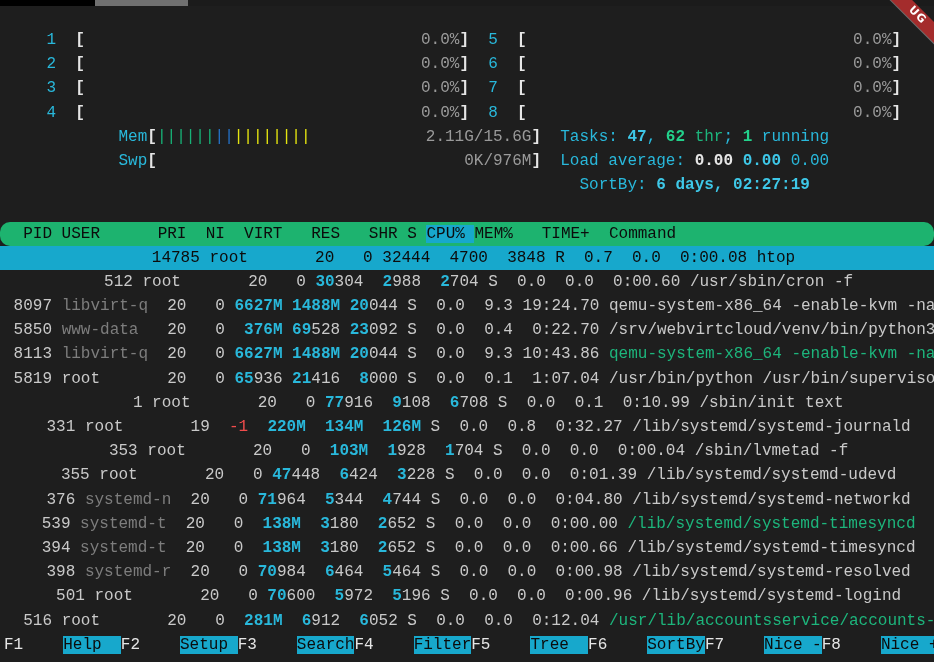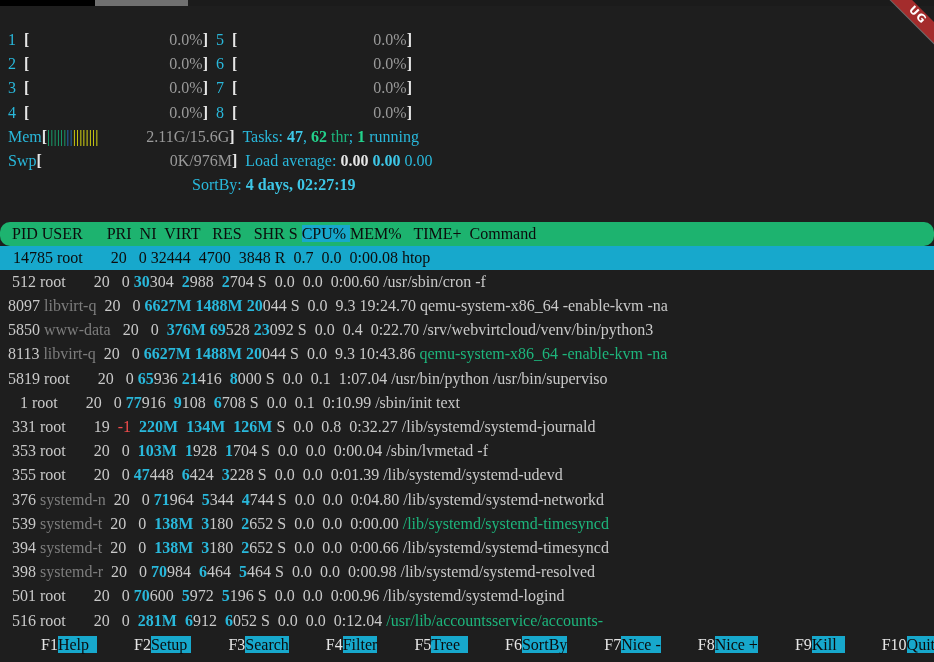--- a/index.html
+++ b/index.html
@@ -11,21 +11,21 @@
   .topbar-thumb{position:absolute;top:0;left:95px;width:93px;height:6px;background:var(--thumbGray);}
 
   
   .ribbon{position:absolute;top:8px;right:-28px;width:90px;height:15px;line-height:15px;
     background:var(--ribbonRed);transform:rotate(45deg);text-align:center;color:#fff;
     font:bold 11px "DejaVu Sans",sans-serif;letter-spacing:1px;z-index:5;
     box-shadow:0 1px 0 rgba(255,255,255,.35);}
 
   
   .term{position:absolute;top:6px;left:0;right:0;padding-top:22px;
-    font-family:Liberation Serif, serif;font-size:16px;line-height:24.2px;color:var(--fg);}
+    font-family:Liberation Mono, monospace;font-size:16px;line-height:24.2px;color:var(--fg);text-align:center;}
   .line{height:24.2px;white-space:pre;padding-left:4px;}
 
   .fg{color:var(--fg);}
   .dim{color:var(--dim);}
   .udim{color:var(--userDim);}
   .cyan{color:var(--cyan);}
   .cyanb{color:var(--cyanBright);font-weight:bold;}
   .green{color:var(--green);}
   .greenb{color:var(--greenBright);font-weight:bold;}
   .whiteb{color:var(--white);font-weight:bold;}
@@ -36,42 +36,42 @@
   .pipe-blue{color:var(--blue);}
   .pipe-yellow{color:var(--yellow);}
 
   .hdr{background:var(--headerBg);border-radius:10px;}
   .hcell{color:var(--darkText);}
   .sortcol{background:var(--selBg);}
 
   .selrow{background:var(--selBg);padding-left:13px;}
   .sel{color:var(--darkText);}
 
-  .fbar .fkey{color:var(--white);margin-left:37px;}
-  .fbar .flabel{background:var(--selBg);color:var(--darkText);}
+  .fbar .fkey{color:var(--white);}
+  .fbar .flabel{background:var(--selBg);color:var(--darkText);margin-left:40px;}
 </style>
 </head>
 <body>
 
 <div class="screen">
   <div class="topbar">
     <div class="topbar-black"></div>
     <div class="topbar-thumb"></div>
   </div>
   <div class="ribbon">
     <span>UG</span>
   </div>
   <div class="term" id="term">
       <div class="line"><span class="fg"> </span><span><span class="cyan">1  </span><span class="brk">[</span><span class="fg">                                   </span><span class="dim">0.0%</span><span class="brk">]</span></span><span class="fg">  </span><span><span class="cyan">5  </span><span class="brk">[</span><span class="fg">                                  </span><span class="dim">0.0%</span><span class="brk">]</span></span></div>
       <div class="line"><span class="fg"> </span><span><span class="cyan">2  </span><span class="brk">[</span><span class="fg">                                   </span><span class="dim">0.0%</span><span class="brk">]</span></span><span class="fg">  </span><span><span class="cyan">6  </span><span class="brk">[</span><span class="fg">                                  </span><span class="dim">0.0%</span><span class="brk">]</span></span></div>
       <div class="line"><span class="fg"> </span><span><span class="cyan">3  </span><span class="brk">[</span><span class="fg">                                   </span><span class="dim">0.0%</span><span class="brk">]</span></span><span class="fg">  </span><span><span class="cyan">7  </span><span class="brk">[</span><span class="fg">                                  </span><span class="dim">0.0%</span><span class="brk">]</span></span></div>
       <div class="line"><span class="fg"> </span><span><span class="cyan">4  </span><span class="brk">[</span><span class="fg">                                   </span><span class="dim">0.0%</span><span class="brk">]</span></span><span class="fg">  </span><span><span class="cyan">8  </span><span class="brk">[</span><span class="fg">                                  </span><span class="dim">0.0%</span><span class="brk">]</span></span></div>
       <div class="line"><span class="fg"> </span><span><span class="cyan">Mem</span><span class="brk">[</span><span class="pipe-green">||||||</span><span class="pipe-blue">||</span><span class="pipe-yellow">||||||||</span><span class="fg">            </span><span class="dim">2.11G/15.6G</span><span class="brk">]</span></span><span class="fg">  </span><span><span class="cyan">Tasks: </span><span class="cyanb">47</span><span class="cyan">, </span><span class="greenb">62</span><span class="green"> thr</span><span class="cyan">; </span><span class="greenb">1</span><span class="cyan"> running</span></span></div>
       <div class="line"><span class="fg"> </span><span><span class="cyan">Swp</span><span class="brk">[</span><span class="fg">                                </span><span class="dim">0K/976M</span><span class="brk">]</span></span><span class="fg">  </span><span><span class="cyan">Load average: </span><span class="whiteb">0.00</span><span class="fg"> </span><span class="cyanb">0.00</span><span class="fg"> </span><span class="cyan">0.00</span></span></div>
-      <div class="line"><span class="fg">                                               </span><span><span class="cyan">SortBy: </span><span class="cyanb">4 days, 02:27:19</span></span></div>
+      <div class="line"><span class="fg">                                               </span><span><span class="cyan">SortBy: </span><span class="cyanb">6 days, 02:27:19</span></span></div>
       <div class="line"></div>
       <div class="line hdr"><span class="hcell">  PID </span><span class="hcell">USER      </span><span class="hcell">PRI </span><span class="hcell"> NI </span><span class="hcell"> VIRT </span><span class="hcell">  RES </span><span class="hcell">  SHR </span><span class="hcell">S </span><span class="hcell sortcol">CPU% </span><span class="hcell">MEM% </span><span class="hcell">  TIME+  </span><span class="hcell">Command                           </span></div>
       <div class="line selrow"><span class="sel">14785</span><span class="sel"> </span><span class="sel">root     </span><span class="sel">  20 </span><span class="sel">  0</span><span class="sel"> </span><span class="sel">32444</span><span class="sel">  </span><span class="sel">4700</span><span class="sel">  </span><span class="sel">3848</span><span class="sel"> R</span><span class="sel">  0.7  0.0  0:00.08 </span><span class="sel">htop</span></div>
       <div class="line"><span class="fg">  512</span><span class="fg"> </span><span class="fg">root     </span><span class="fg">  20 </span><span class="fg">  0</span><span class="fg"> </span><span class="memhi">30</span><span class="fg">304</span><span class="fg">  </span><span class="memhi">2</span><span class="fg">988</span><span class="fg">  </span><span class="memhi">2</span><span class="fg">704</span><span class="fg"> S</span><span class="fg">  0.0  0.0  0:00.60 </span><span class="fg">/usr/sbin/cron -f</span></div>
       <div class="line"><span class="fg"> 8097</span><span class="fg"> </span><span class="udim">libvirt-q</span><span class="fg">  20 </span><span class="fg">  0</span><span class="fg"> </span><span class="memhi">6627M</span><span class="fg"> </span><span class="memhi">1488M</span><span class="fg"> </span><span class="memhi">20</span><span class="fg">044</span><span class="fg"> S</span><span class="fg">  0.0  9.3 19:24.70 </span><span class="fg">qemu-system-x86_64 -enable-kvm -na</span></div>
       <div class="line"><span class="fg"> 5850</span><span class="fg"> </span><span class="udim">www-data </span><span class="fg">  20 </span><span class="fg">  0</span><span class="fg">  </span><span class="memhi">376M</span><span class="fg"> </span><span class="memhi">69</span><span class="fg">528</span><span class="fg"> </span><span class="memhi">23</span><span class="fg">092</span><span class="fg"> S</span><span class="fg">  0.0  0.4  0:22.70 </span><span class="fg">/srv/webvirtcloud/venv/bin/python3</span></div>
       <div class="line"><span class="fg"> 8113</span><span class="fg"> </span><span class="udim">libvirt-q</span><span class="fg">  20 </span><span class="fg">  0</span><span class="fg"> </span><span class="memhi">6627M</span><span class="fg"> </span><span class="memhi">1488M</span><span class="fg"> </span><span class="memhi">20</span><span class="fg">044</span><span class="fg"> S</span><span class="fg">  0.0  9.3 10:43.86 </span><span class="green">qemu-system-x86_64 -enable-kvm -na</span></div>
       <div class="line"><span class="fg"> 5819</span><span class="fg"> </span><span class="fg">root     </span><span class="fg">  20 </span><span class="fg">  0</span><span class="fg"> </span><span class="memhi">65</span><span class="fg">936</span><span class="fg"> </span><span class="memhi">21</span><span class="fg">416</span><span class="fg">  </span><span class="memhi">8</span><span class="fg">000</span><span class="fg"> S</span><span class="fg">  0.0  0.1  1:07.04 </span><span class="fg">/usr/bin/python /usr/bin/superviso</span></div>
       <div class="line"><span class="fg">    1</span><span class="fg"> </span><span class="fg">root     </span><span class="fg">  20 </span><span class="fg">  0</span><span class="fg"> </span><span class="memhi">77</span><span class="fg">916</span><span class="fg">  </span><span class="memhi">9</span><span class="fg">108</span><span class="fg">  </span><span class="memhi">6</span><span class="fg">708</span><span class="fg"> S</span><span class="fg">  0.0  0.1  0:10.99 </span><span class="fg">/sbin/init text</span></div>
       <div class="line"><span class="fg">  331</span><span class="fg"> </span><span class="fg">root     </span><span class="fg">  19 </span><span class="red"> -1</span><span class="fg">  </span><span class="memhi">220M</span><span class="fg">  </span><span class="memhi">134M</span><span class="fg">  </span><span class="memhi">126M</span><span class="fg"> S</span><span class="fg">  0.0  0.8  0:32.27 </span><span class="fg">/lib/systemd/systemd-journald</span></div>

